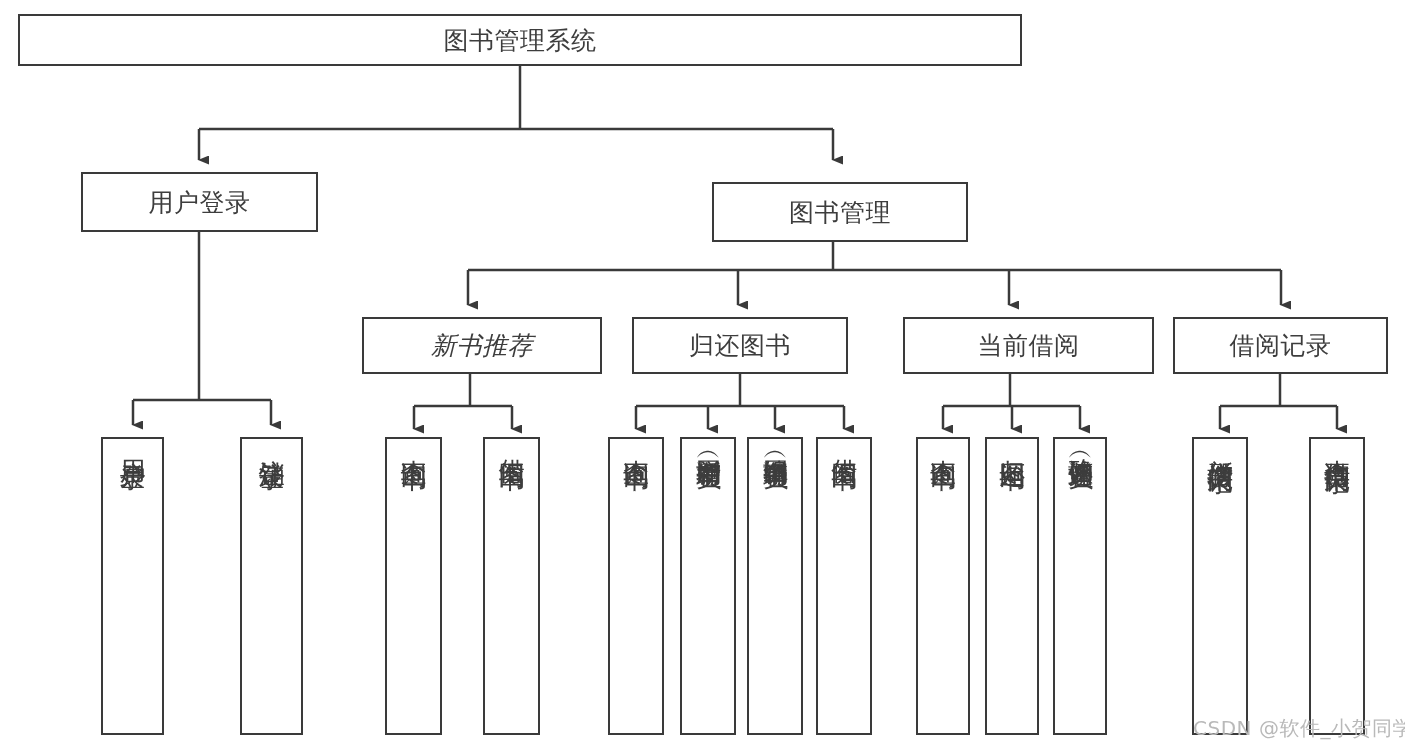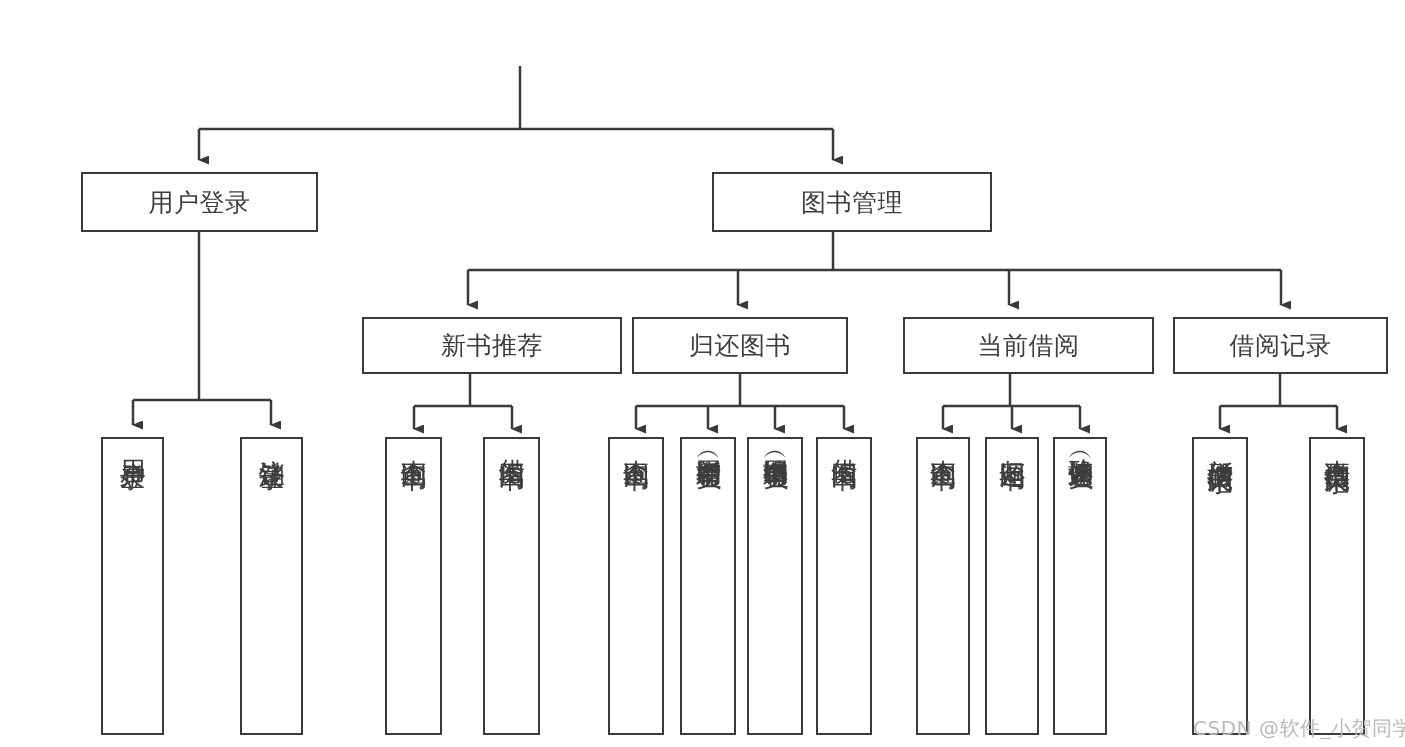--- a/index.html
+++ b/index.html
@@ -123,29 +123,32 @@
       <line x1="1012" y1="406" x2="1012" y2="429" marker-end="url(#arrowhead)"></line>
       <line x1="1080" y1="406" x2="1080" y2="429" marker-end="url(#arrowhead)"></line>
 
       <line x1="1280" y1="374" x2="1280" y2="406"></line>
       <line x1="1220" y1="406" x2="1337" y2="406"></line>
       <line x1="1220" y1="406" x2="1220" y2="429" marker-end="url(#arrowhead)"></line>
       <line x1="1337" y1="406" x2="1337" y2="429" marker-end="url(#arrowhead)"></line>
     </g>
   </svg>
 
+  <div class="node horiz root" style="left: 18px; top: 14px; width: 1004px; height: 52px;">
+    <span class="lbl">图书管理系统</span>
+  </div>
 
   <div class="node horiz" style="left: 81px; top: 172px; width: 237px; height: 60px;">
     <span class="lbl">用户登录</span>
   </div>
-  <div class="node horiz" style="left: 712px; top: 172px; width: 280px; height: 60px;">
+  <div class="node horiz" style="left: 712px; top: 182px; width: 256px; height: 60px;">
     <span class="lbl">图书管理</span>
   </div>
 
-  <div class="node horiz" style="left: 362px; top: 317px; width: 260px; height: 57px;">
+  <div class="node horiz" style="left: 362px; top: 317px; width: 240px; height: 57px; font-style: italic;">
     <span class="lbl">新书推荐</span>
   </div>
   <div class="node horiz" style="left: 632px; top: 317px; width: 216px; height: 57px;">
     <span class="lbl">归还图书</span>
   </div>
   <div class="node horiz" style="left: 903px; top: 317px; width: 251px; height: 57px;">
     <span class="lbl">当前借阅</span>
   </div>
   <div class="node horiz" style="left: 1173px; top: 317px; width: 215px; height: 57px;">
     <span class="lbl">借阅记录</span>

